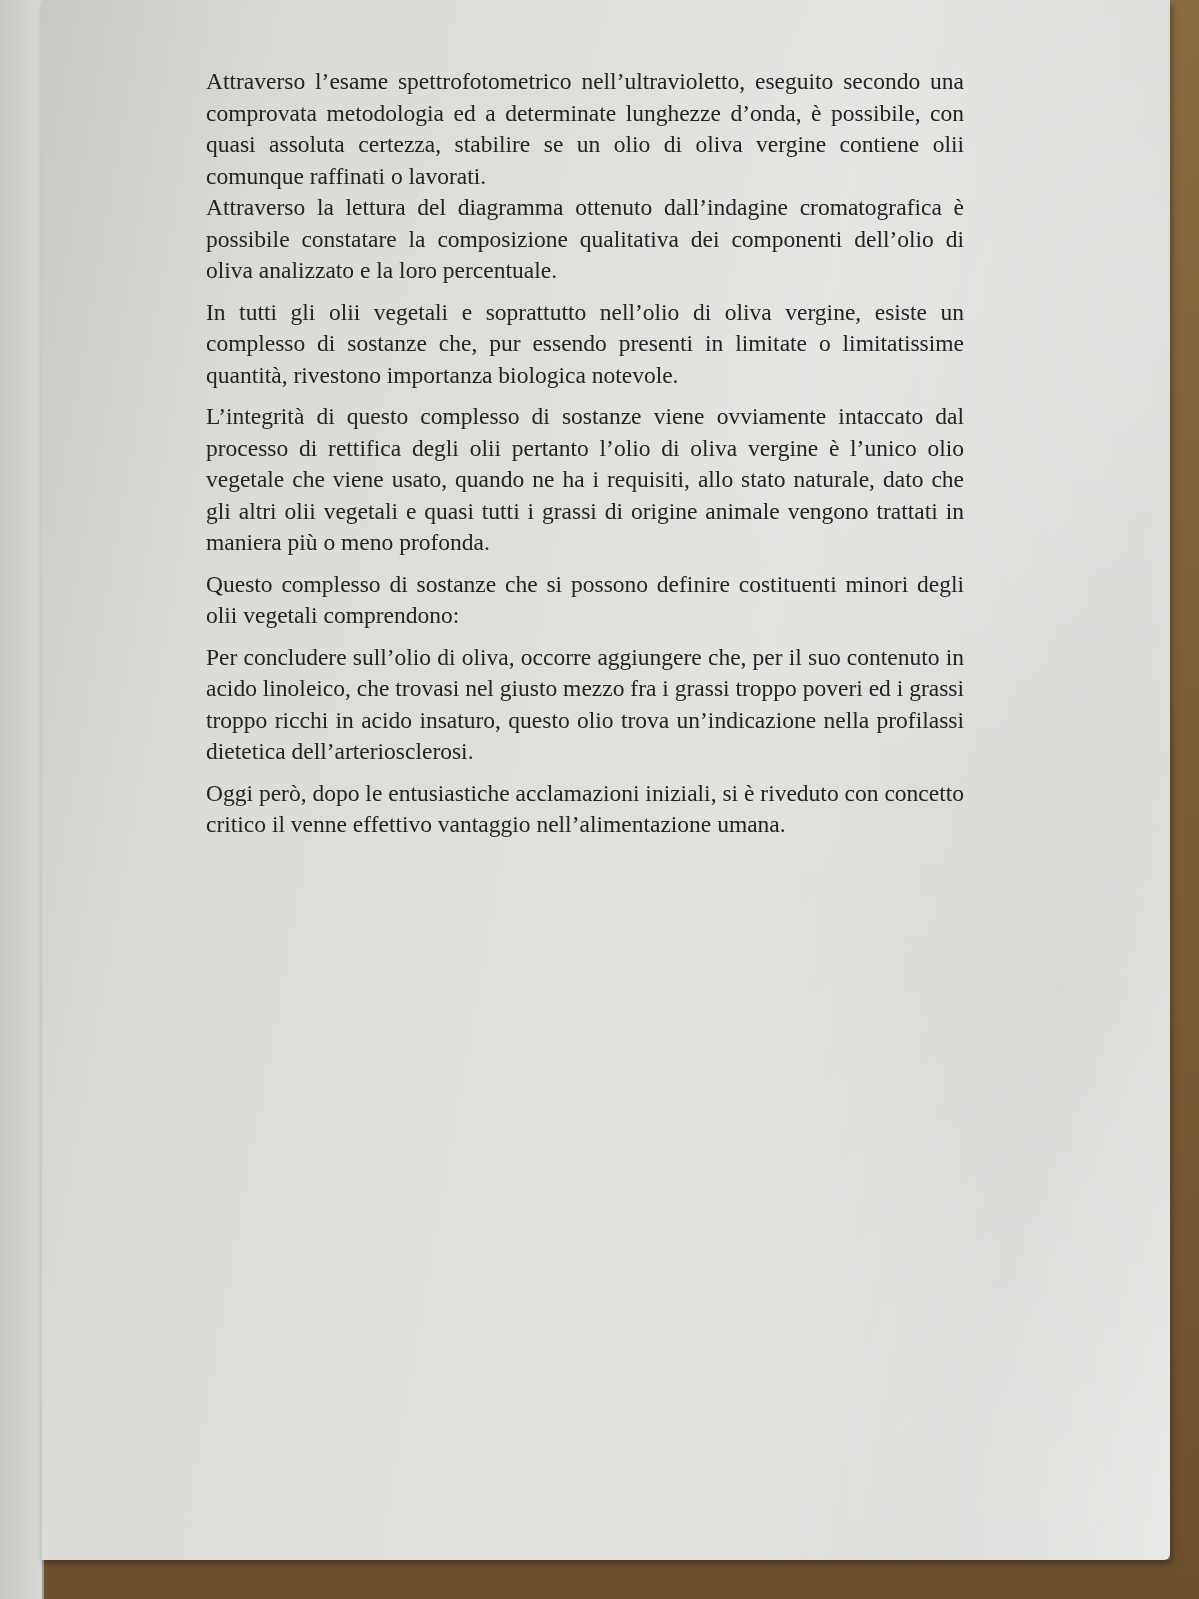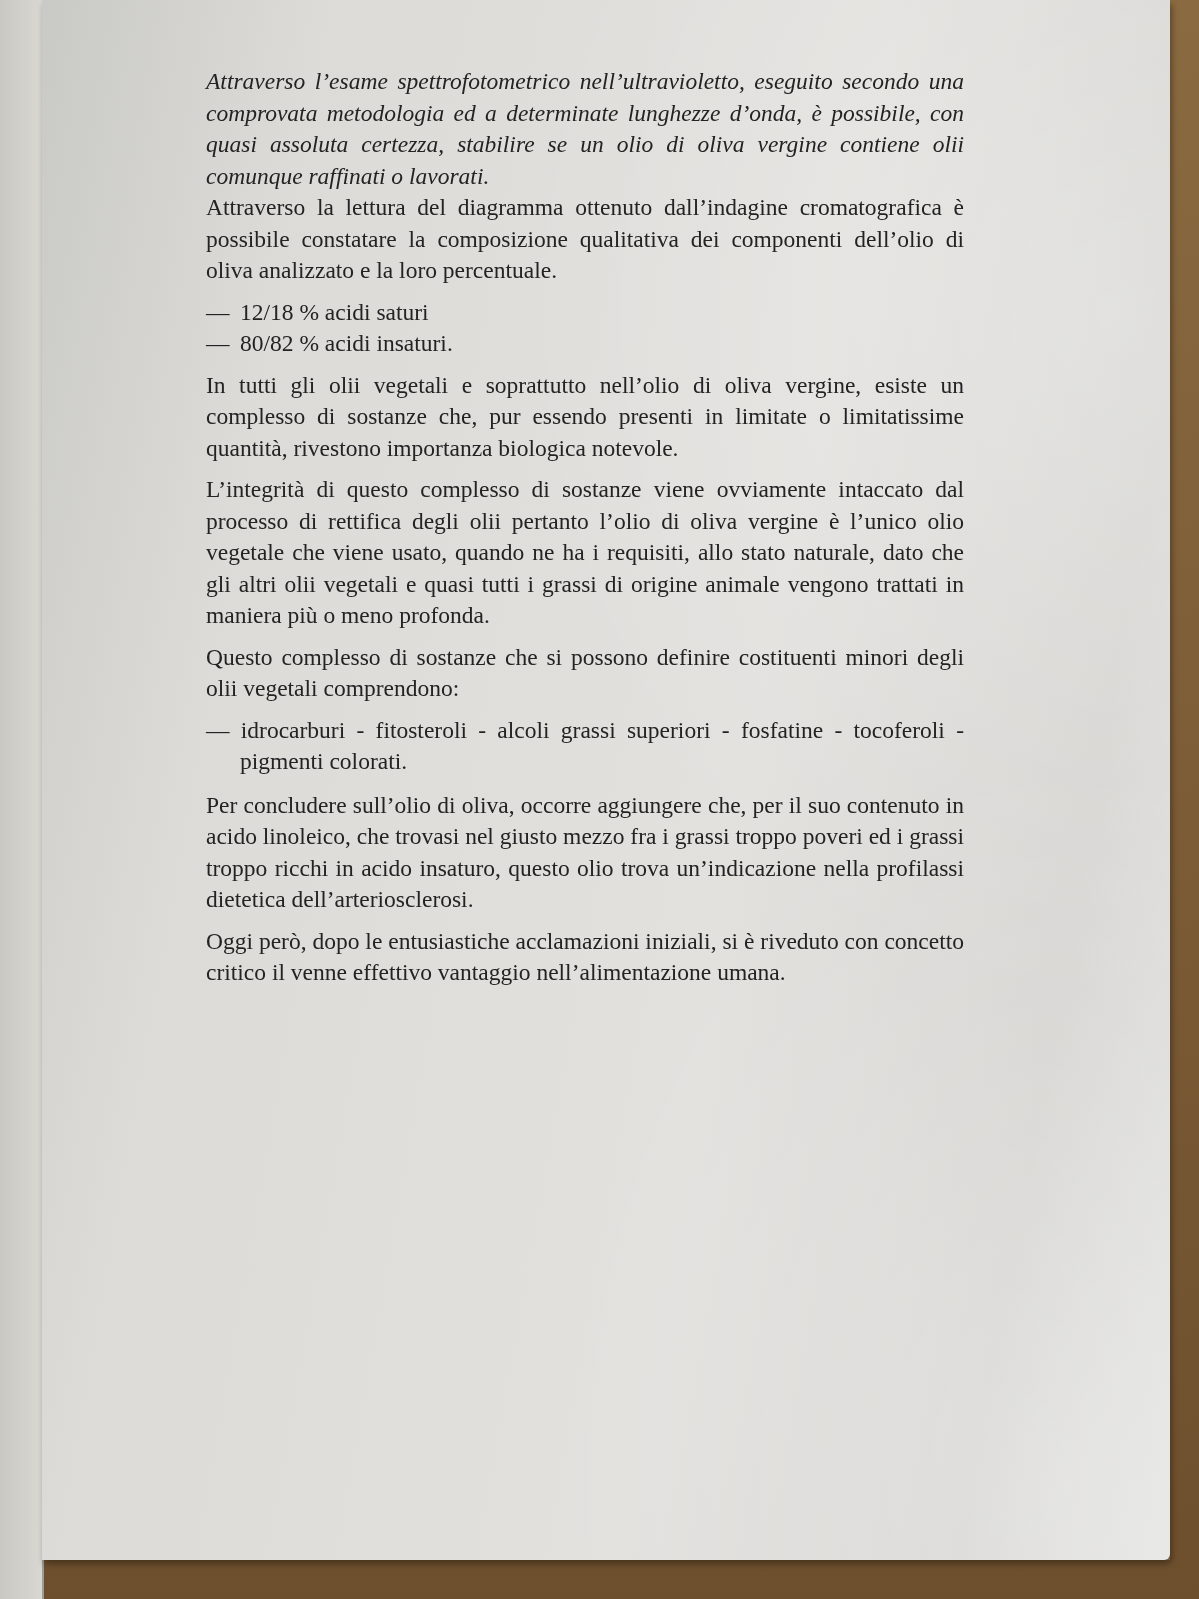--- a/index.html
+++ b/index.html
@@ -28,46 +28,37 @@
     background: radial-gradient(ellipse at 95% 20%, rgba(255,255,255,0.25), rgba(255,255,255,0) 40%),
                 radial-gradient(ellipse at 90% 95%, rgba(255,255,255,0.25), rgba(255,255,255,0) 35%);
     pointer-events: none;
   }
   .text-block {
     position: absolute; left: 206px; top: 66px; width: 758px;
     color: #232323; font-size: 23.5px; line-height: 31.5px;
     text-align: justify; hyphens: none;
   }
   .para { margin: 0 0 10px 0; }
-  .para.tight { margin-bottom: 0; font-style: italic; }
+  .para.tight { margin-bottom: 0; }
   .list-line { margin: 0; }
   .list-line .dash { display: inline-block; width: 34px; }
   .hanging { padding-left: 34px; text-indent: -34px; margin: 0 0 12px 0; }
 </style>
 </head>
 <body>
 
 <div class="table-bg"></div>
 <div class="page-under"></div>
 <div class="page"></div>
 <div class="shade"></div>
 
 <div class="text-block">
   <p class="para tight">Attraverso l’esame spettrofotometrico nell’ultravioletto, eseguito secondo una comprovata metodologia ed a determinate lunghezze d’onda, è possibile, con quasi assoluta certezza, stabilire se un olio di oliva vergine contiene olii comunque raffinati o lavorati.</p>
   <p class="para">Attraverso la lettura del diagramma ottenuto dall’indagine cromatografica è possibile constatare la composizione qualitativa dei componenti dell’olio di oliva analizzato e la loro percentuale.</p>
 
-  <div style="margin-bottom:10px">
-    <p class="list-line">
-      <span class="dash">—</span><span>12/18 % acidi saturi</span>
-    </p>
-    <p class="list-line">
-      <span class="dash">—</span><span>80/82 % acidi insaturi.</span>
-    </p>
-  </div>
 
   <p class="para">In tutti gli olii vegetali e soprattutto nell’olio di oliva vergine, esiste un complesso di sostanze che, pur essendo presenti in limitate o limitatissime quantità, rivestono importanza biologica notevole.</p>
   <p class="para">L’integrità di questo complesso di sostanze viene ovviamente intaccato dal processo di rettifica degli olii pertanto l’olio di oliva vergine è l’unico olio vegetale che viene usato, quando ne ha i requisiti, allo stato naturale, dato che gli altri olii vegetali e quasi tutti i grassi di origine animale vengono trattati in maniera più o meno profonda.</p>
   <p class="para">Questo complesso di sostanze che si possono definire costituenti minori degli olii vegetali comprendono:</p>
-  <p class="hanging">— idrocarburi - fitosteroli - alcoli grassi superiori - fosfatine - tocoferoli - pigmenti colorati.</p>
 
   <p class="para">Per concludere sull’olio di oliva, occorre aggiungere che, per il suo contenuto in acido linoleico, che trovasi nel giusto mezzo fra i grassi troppo poveri ed i grassi troppo ricchi in acido insaturo, questo olio trova un’indicazione nella profilassi dietetica dell’arteriosclerosi.</p>
   <p class="para">Oggi però, dopo le entusiastiche acclamazioni iniziali, si è riveduto con concetto critico il venne effettivo vantaggio nell’alimentazione umana.</p>
 </div>
 
 </body></html>

